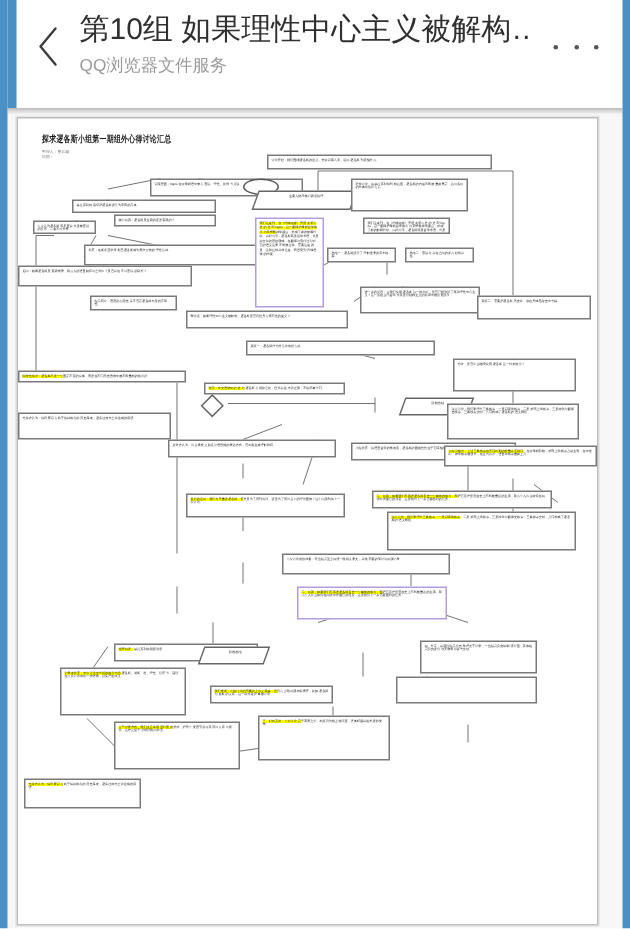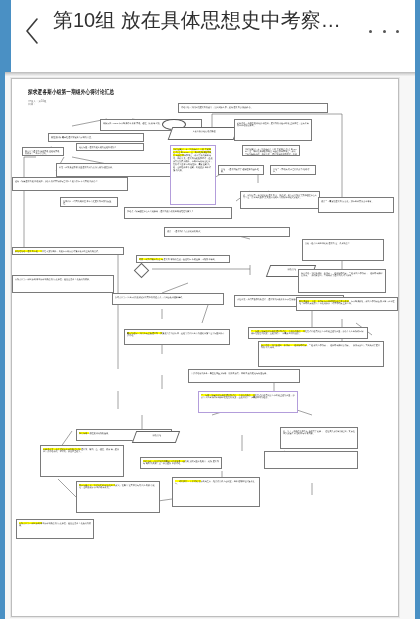--- a/index.html
+++ b/index.html
@@ -115,21 +115,22 @@
 <div class="header">
   <div class="hdr-blue"></div>
 
   <div class="back-btn">
     <svg width="16" height="28" viewBox="0 0 16 28">
       <path d="M13 2 L3 14 L13 26" stroke="#3c3c3c" stroke-width="1.6" fill="none" stroke-linecap="round" stroke-linejoin="round"></path>
     </svg>
   </div>
 
   <div class="title-wrap">
-    <div class="doc-title">第10组 放在具体思想史中考察…</div>
+    <div class="doc-title">第10组 如果理性中心主义被解构…</div>
+    <div class="doc-sub">QQ浏览器文件服务</div>
   </div>
 
   <div class="more-btn">
     <i></i>
     <i></i>
     <i></i>
   </div>
 </div>
 <div class="hdr-shadow"></div>
 

